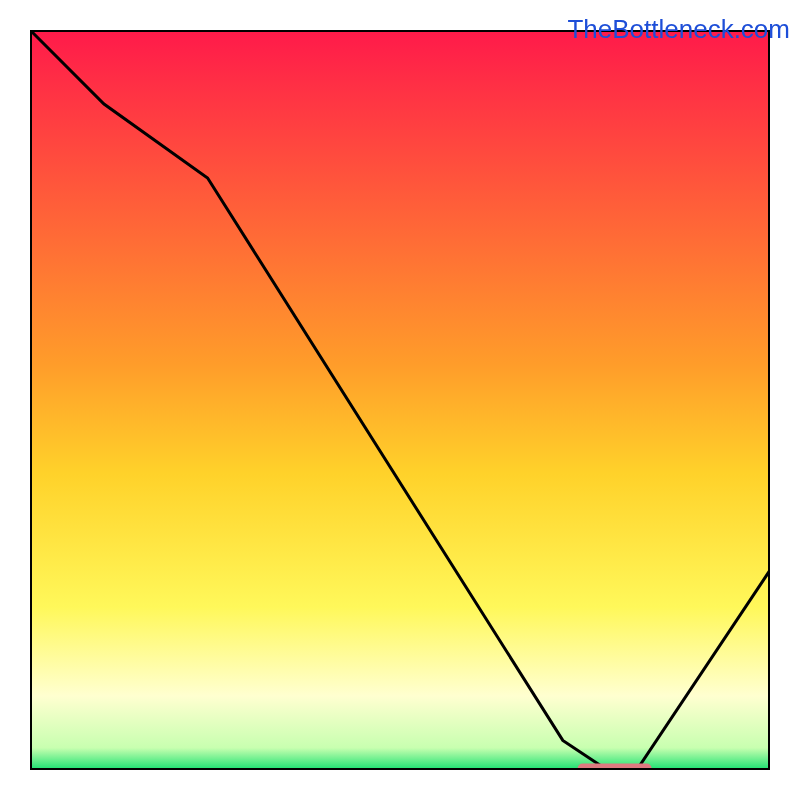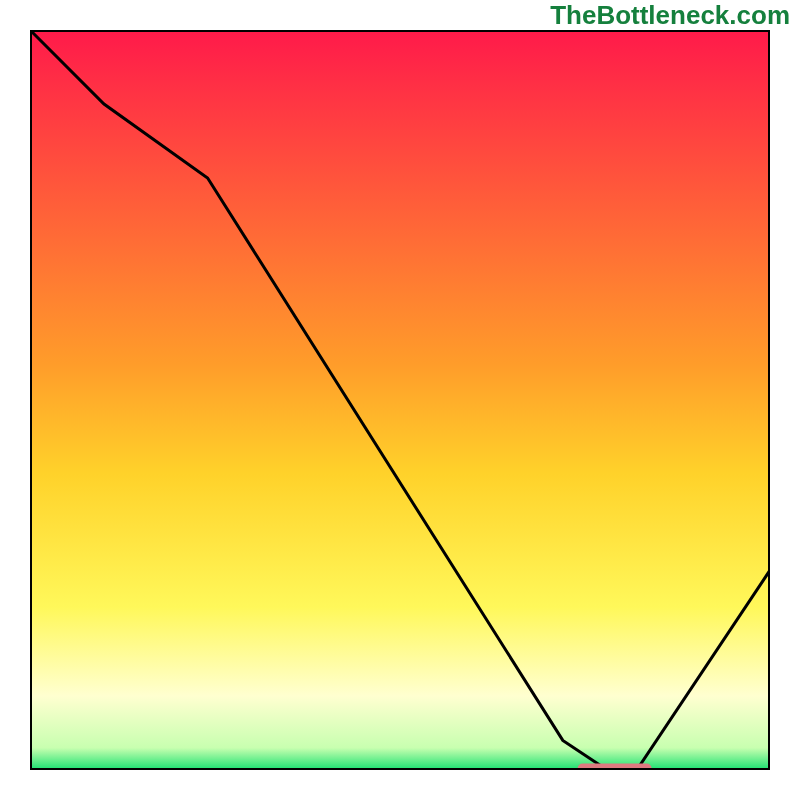--- a/index.html
+++ b/index.html
@@ -10,25 +10,25 @@
     background: #ffffff;
     font-family: Arial, Helvetica, sans-serif;
   }
   .container {
     position: relative;
     width: 800px;
     height: 800px;
   }
   .watermark {
     position: absolute;
-    top: 0;
+    top: 14px;
     right: 10px;
     font-size: 26px;
-    font-weight: bold;
-    color: #15803d;
+    font-weight: normal;
+    color: #1d4ed8;
     z-index: 10;
   }
   .plot-frame {
     position: absolute;
     top: 30px;
     left: 30px;
     width: 740px;
     height: 740px;
     box-sizing: border-box;
   }

